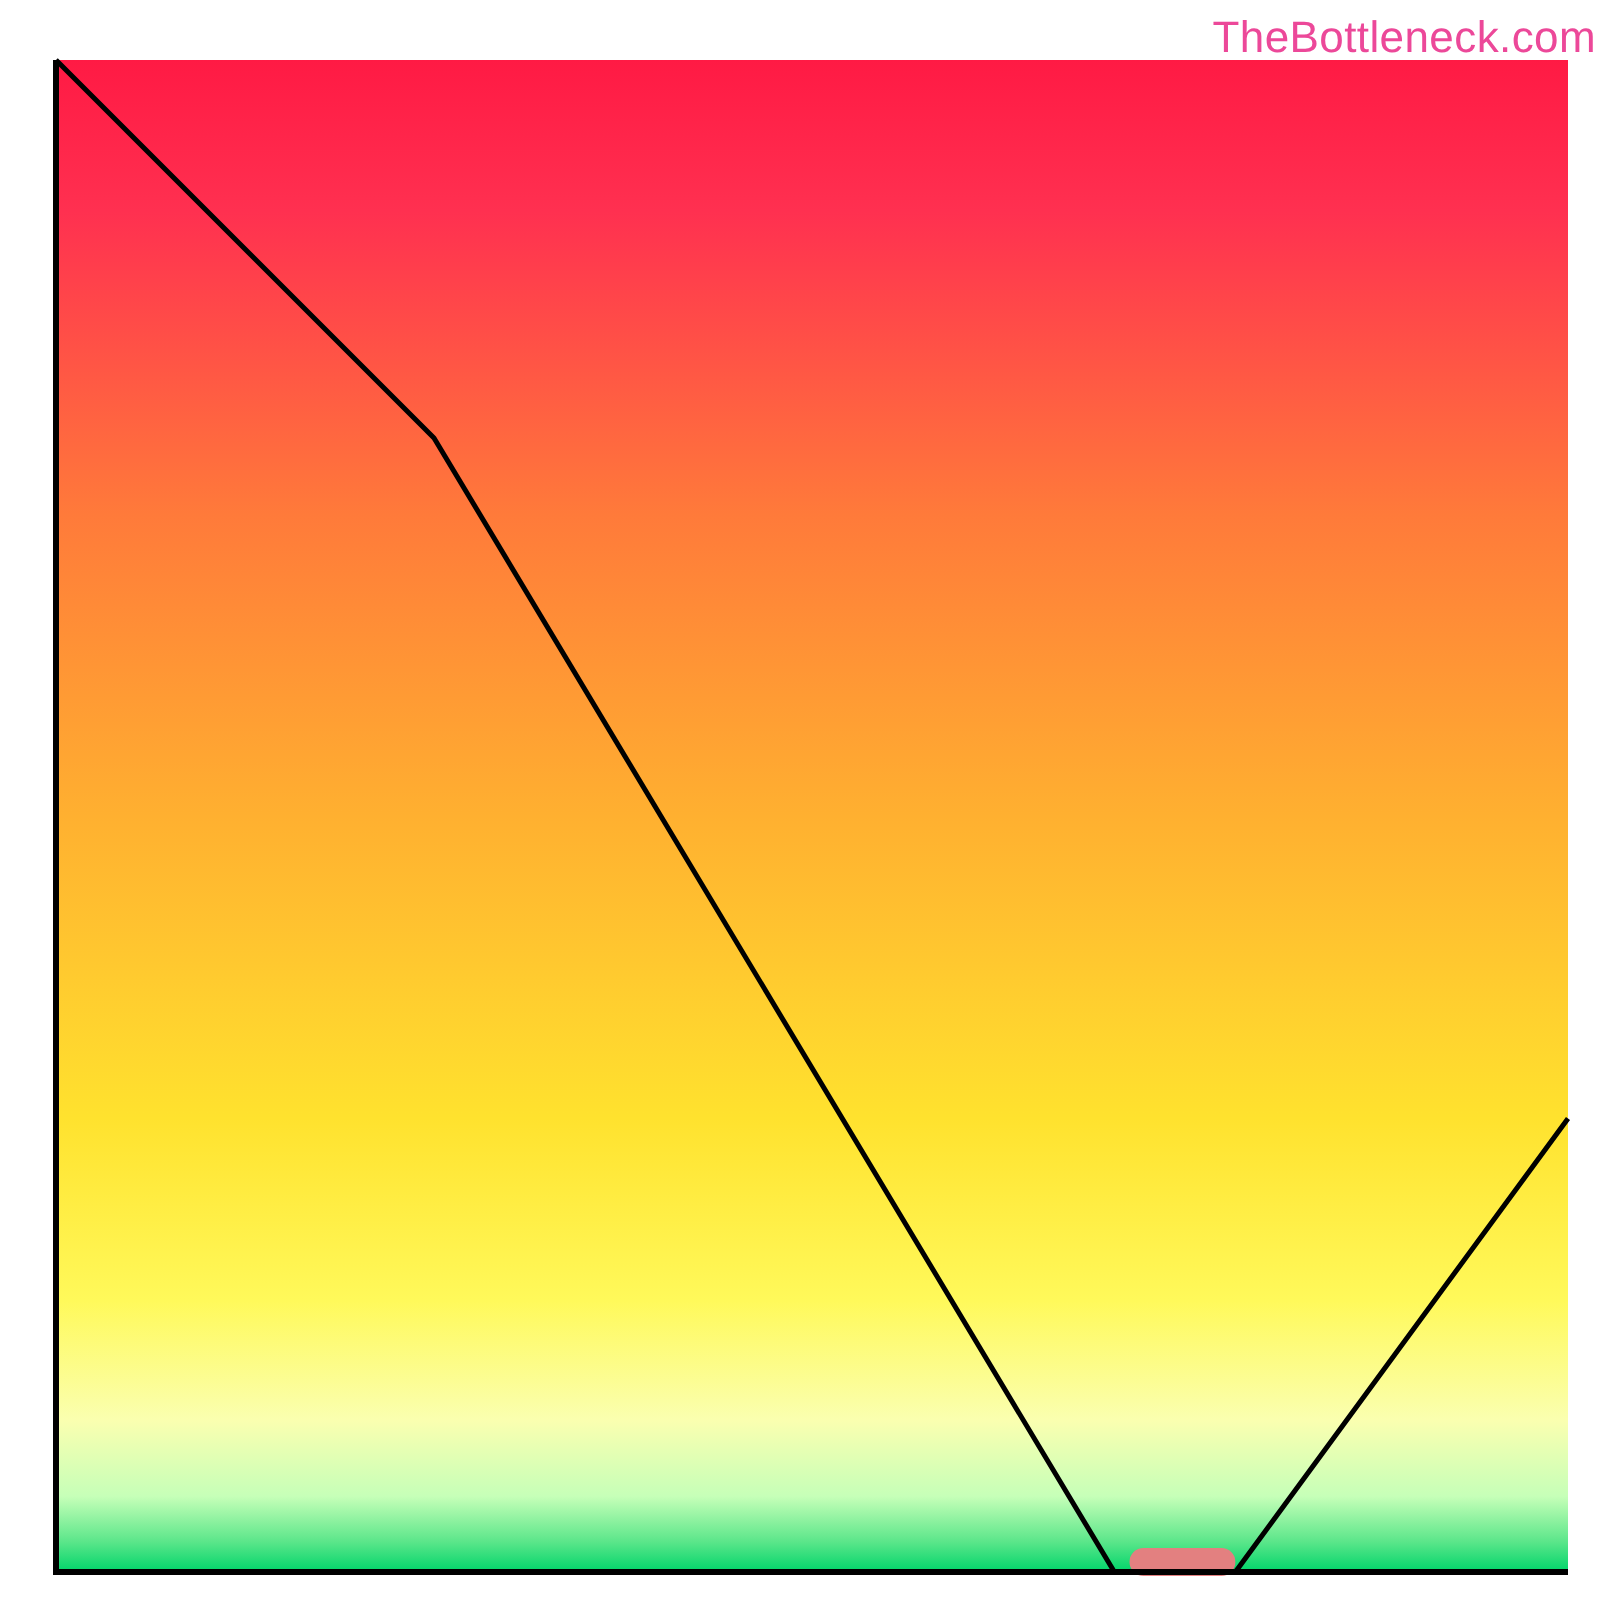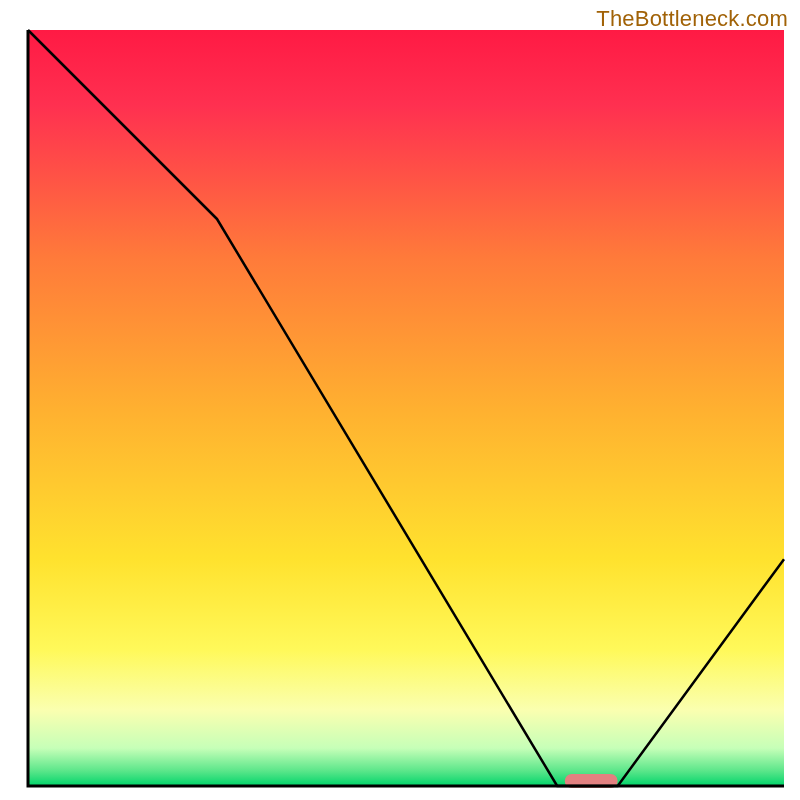--- a/index.html
+++ b/index.html
@@ -11,22 +11,22 @@
     font-family: Arial, Helvetica, sans-serif;
   }
   .container {
     position: relative;
     width: 800px;
     height: 800px;
   }
   .watermark {
     position: absolute;
     top: 6px;
-    right: 12px;
-    color: #a16207;
+    right: 2px;
+    color: #ec4899;
     font-size: 22px;
     font-weight: 500;
     letter-spacing: 0.2px;
     z-index: 20;
     text-align: center;
   }
   svg.chart {
     position: absolute;
     top: 0;
     left: 0;

